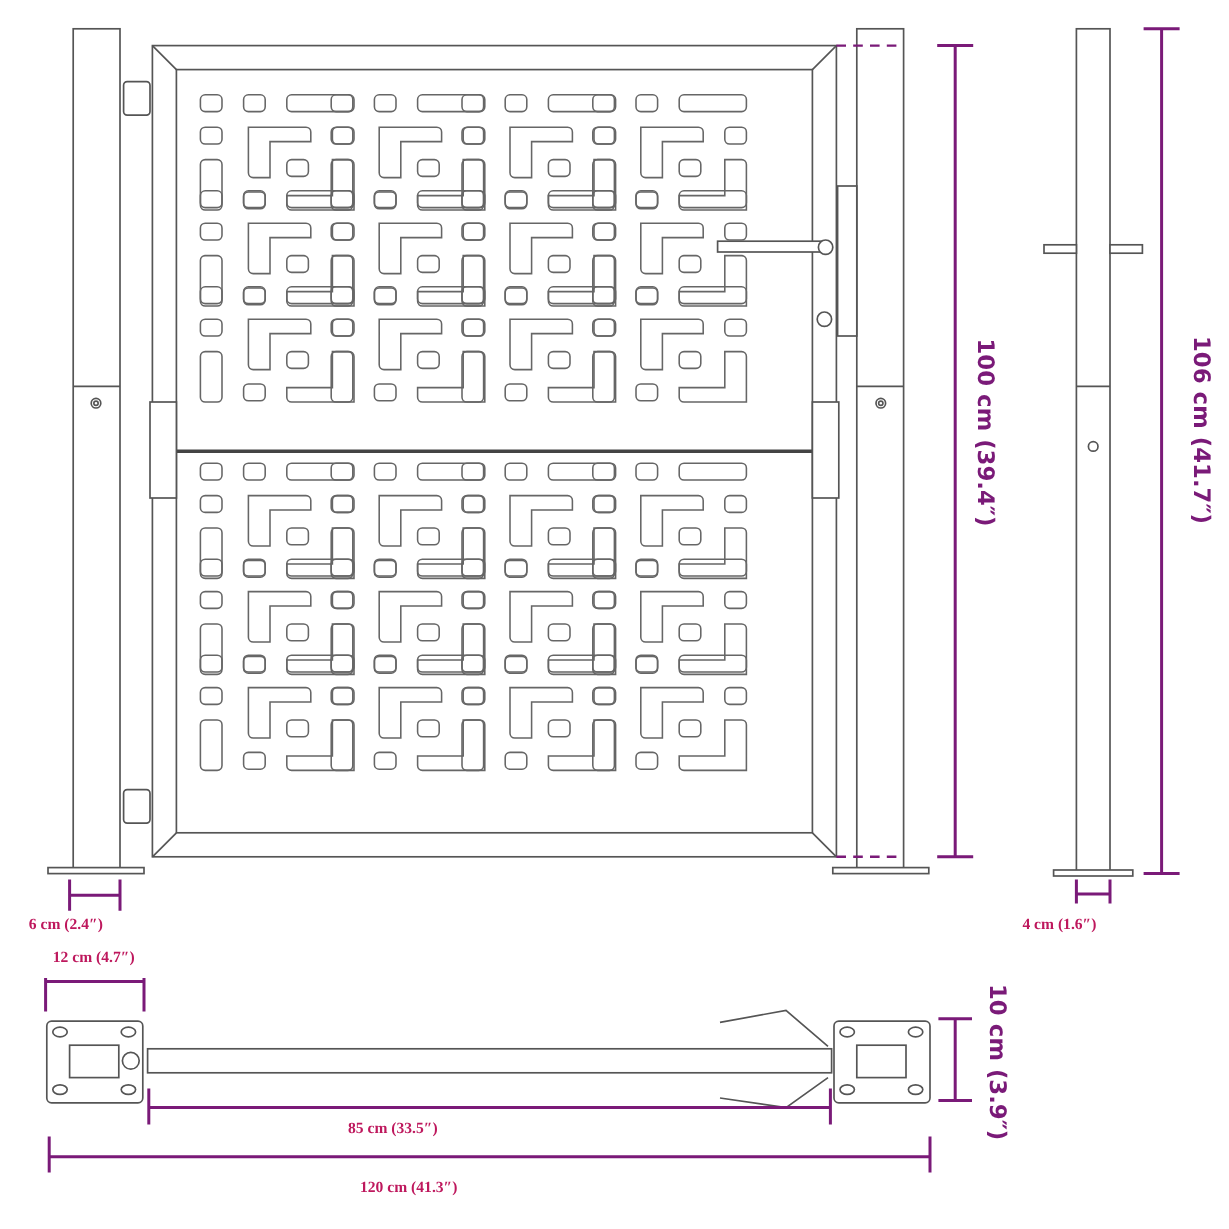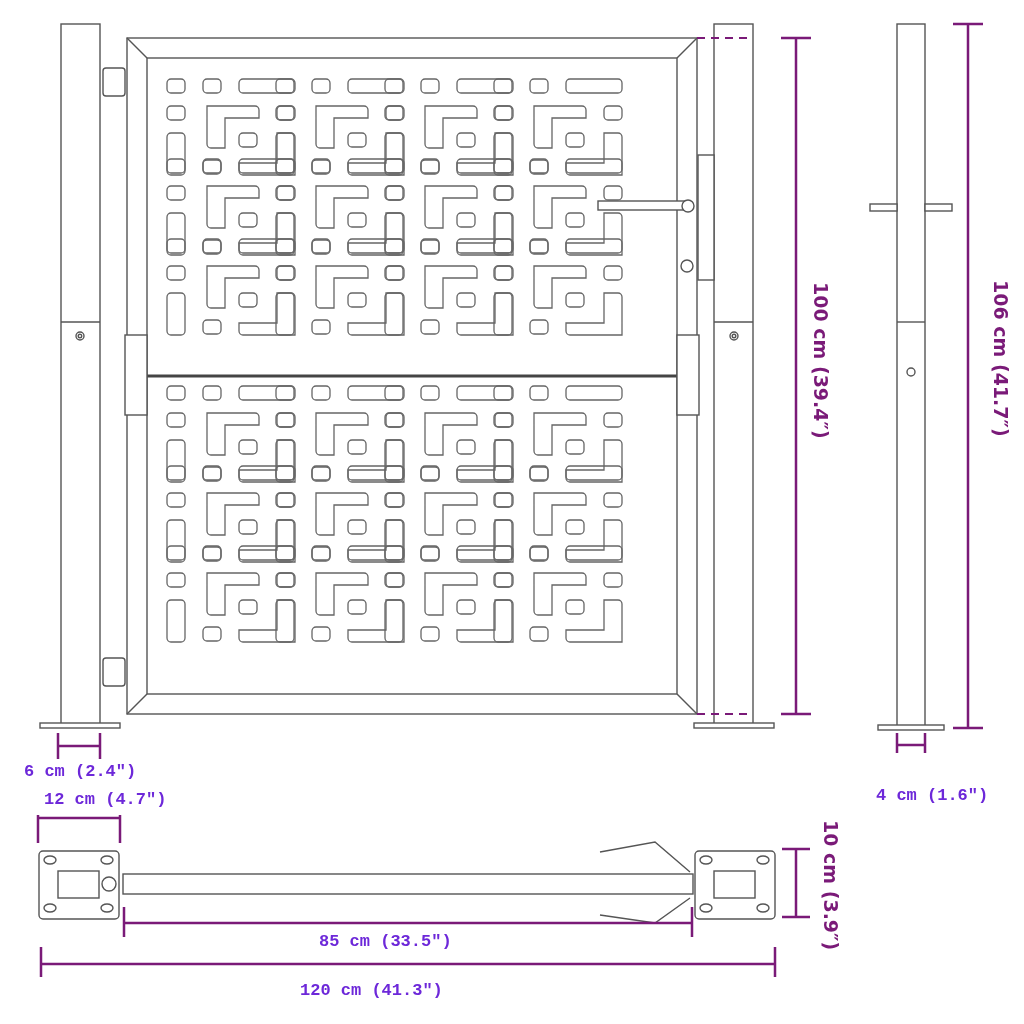--- a/index.html
+++ b/index.html
@@ -1,18 +1,18 @@
 <!DOCTYPE html>
 <html><head>
 <meta charset="utf-8">
 <style>
   html, body { margin: 0; padding: 0; background: #ffffff; }
   body { width: 1024px; height: 1024px; position: relative; overflow: hidden; font-family: "DejaVu Sans", sans-serif; }
   svg { position: absolute; left: 0; top: 0; }
-  .lbl { position: absolute; color: #6d28d9; font-weight: bold; font-size: 17px; white-space: nowrap; font-family: Liberation Mono, monospace; }
+  .lbl { position: absolute; color: #be185d; font-weight: bold; font-size: 13px; white-space: nowrap; font-family: Liberation Serif, serif; }
   .vlbl { position: absolute; color: #7a1a78; font-weight: bold; font-size: 19px; white-space: nowrap; transform-origin: 0 0; transform: rotate(90deg); font-family: "DejaVu Sans", sans-serif; }
 </style>
 </head>
 <body>
 
 <svg width="1024" height="1024" viewBox="0 0 1024 1024">
   <defs>
     <g id="tile" stroke="#666" stroke-width="1.3" fill="none">
       <rect x="0" y="0" width="18" height="14" rx="4"></rect>
       <rect x="36" y="0" width="18" height="14" rx="4"></rect>
@@ -129,16 +129,16 @@
     <path d="M782 849 h28 M782 917 h28 M796 849 v68"></path>
     <path d="M124 907 v30 M692 907 v30 M124 923 h568"></path>
     <path d="M41 947 v30 M775 947 v30 M41 964 h734"></path>
   </g>
 </svg>
 
 <div class="lbl" style="left:24px;top:762px;">6 cm (2.4″)</div>
 <div class="lbl" style="left:16px;top:790px;margin-left:28px;">12 cm (4.7″)</div>
 <div class="vlbl" style="left:832px;top:282px;">100 cm (39.4″)</div>
 <div class="vlbl" style="left:1012px;top:280px;">106 cm (41.7″)</div>
-<div class="lbl" style="left:852px;top:786px;margin-left:24px;">4 cm (1.6″)</div>
+<div class="lbl" style="left:852px;top:762px;">4 cm (1.6″)</div>
 <div class="vlbl" style="left:842px;top:820px;">10 cm (3.9″)</div>
-<div class="lbl" style="left:319px;top:932px;">85 cm (33.5″)</div>
+<div class="lbl" style="left:290px;top:932px;">85 cm (33.5″)</div>
 <div class="lbl" style="left:300px;top:981px;">120 cm (41.3″)</div>
 
 </body></html>

